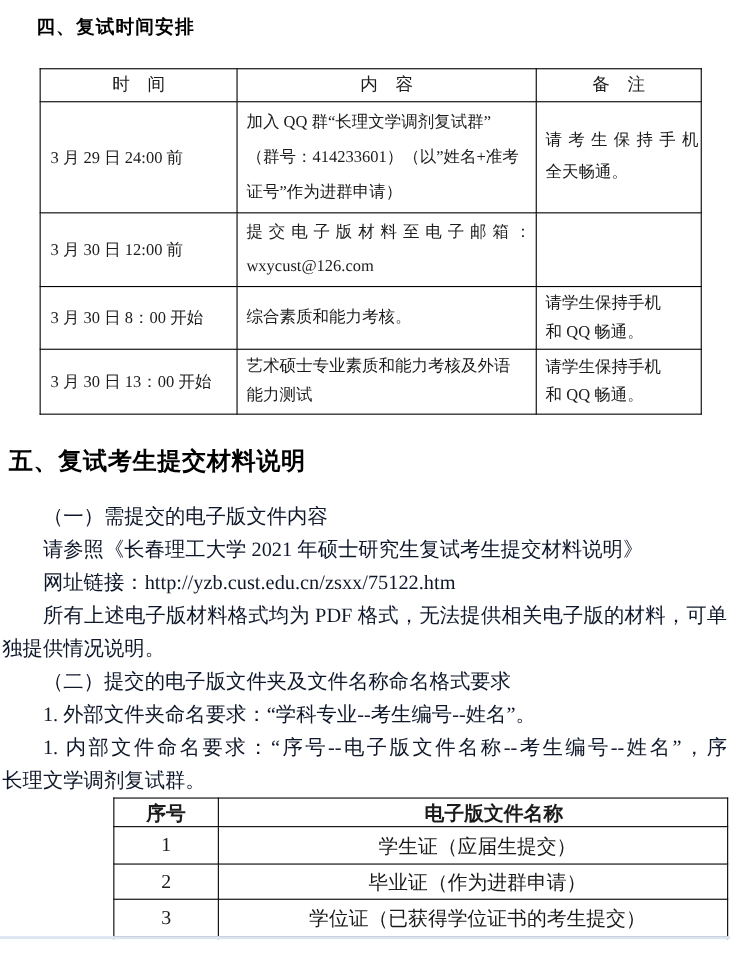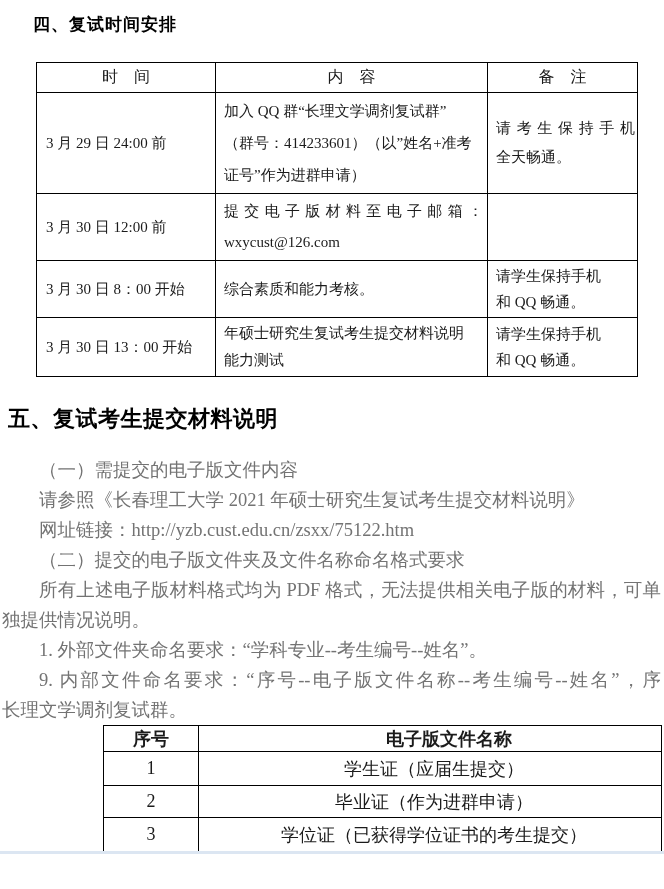--- a/index.html
+++ b/index.html
@@ -32,21 +32,21 @@
   .cl { white-space:nowrap; text-align:left; }
   tr.r1 td.cont .cl { line-height:32px; }
   tr.r2 td.cont .cl { line-height:31px; }
   tr.r3 td.cont .cl { line-height:30px; }
   tr.r4 td.cont .cl { line-height:27px; }
   td.note .cl { line-height:26px; }
   tr.r1 td.note .cl { line-height:29px; }
   .spread { white-space:normal; text-align:justify; text-align-last:justify; }
 
   
-  .paras { position:absolute; left:2px; top:455px; width:660px; font-size:18.5px; color:#737373; }
+  .paras { position:absolute; left:2px; top:455px; width:660px; font-size:18.5px; color:#0f172a; }
   .pline { line-height:30px; white-space:nowrap; }
   .pline.first  { padding-left:37px; }
   .pline.spread { white-space:normal; padding-right:1px; }
 
   
   #files { left:55px; top:725px; width:558px; font-size:18px;margin-left:48px; }
   #files tr.head { height:26px; }
   #files tr.head td { font-weight:700; padding:0; }
   #files tr.head td.name { padding-left:38px; }
   #files tr.f1 { height:34px; }
@@ -115,21 +115,21 @@
         <div class="cl">请学生保持手机</div>
         <div class="cl">和 QQ 畅通。</div>
       </td>
     </tr>
 
     <tr class="r4">
       <td class="time">
         <div class="cl">3 月 30 日 13：00 开始</div>
       </td>
       <td class="cont">
-        <div class="cl">年硕士研究生复试考生提交材料说明</div>
+        <div class="cl">艺术硕士专业素质和能力考核及外语</div>
         <div class="cl">能力测试</div>
       </td>
       <td class="note">
         <div class="cl">请学生保持手机</div>
         <div class="cl">和 QQ 畅通。</div>
       </td>
     </tr>
   </tbody>
     </table>
 
@@ -139,31 +139,31 @@
     <div class="para">
       <div class="pline first">（一）需提交的电子版文件内容</div>
     </div>
     <div class="para">
       <div class="pline first">请参照《长春理工大学 2021 年硕士研究生复试考生提交材料说明》</div>
     </div>
     <div class="para">
       <div class="pline first">网址链接：http://yzb.cust.edu.cn/zsxx/75122.htm</div>
     </div>
     <div class="para">
-      <div class="pline first">（二）提交的电子版文件夹及文件名称命名格式要求</div>
+      <div class="pline first spread">所有上述电子版材料格式均为 PDF 格式，无法提供相关电子版的材料，可单</div>
+      <div class="pline">独提供情况说明。</div>
     </div>
     <div class="para">
-      <div class="pline first spread">所有上述电子版材料格式均为 PDF 格式，无法提供相关电子版的材料，可单</div>
-      <div class="pline">独提供情况说明。</div>
+      <div class="pline first">（二）提交的电子版文件夹及文件名称命名格式要求</div>
     </div>
     <div class="para">
       <div class="pline first">1. 外部文件夹命名要求：“学科专业--考生编号--姓名”。</div>
     </div>
     <div class="para">
-      <div class="pline first spread">9. 内部文件命名要求：“序号--电子版文件名称--考生编号--姓名”，序</div>
+      <div class="pline first spread">1. 内部文件命名要求：“序号--电子版文件名称--考生编号--姓名”，序</div>
       <div class="pline">长理文学调剂复试群。</div>
     </div>
   </div>
 
   <table class="doc" id="files">
     <colgroup>
         <col style="width:95px">
         <col style="width:463px">
       </colgroup>
     <tbody>

